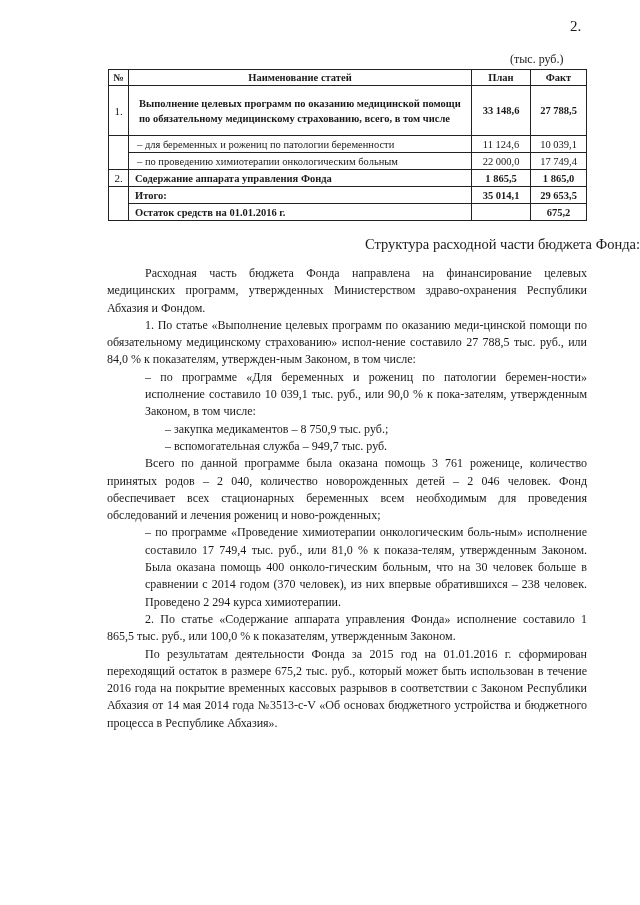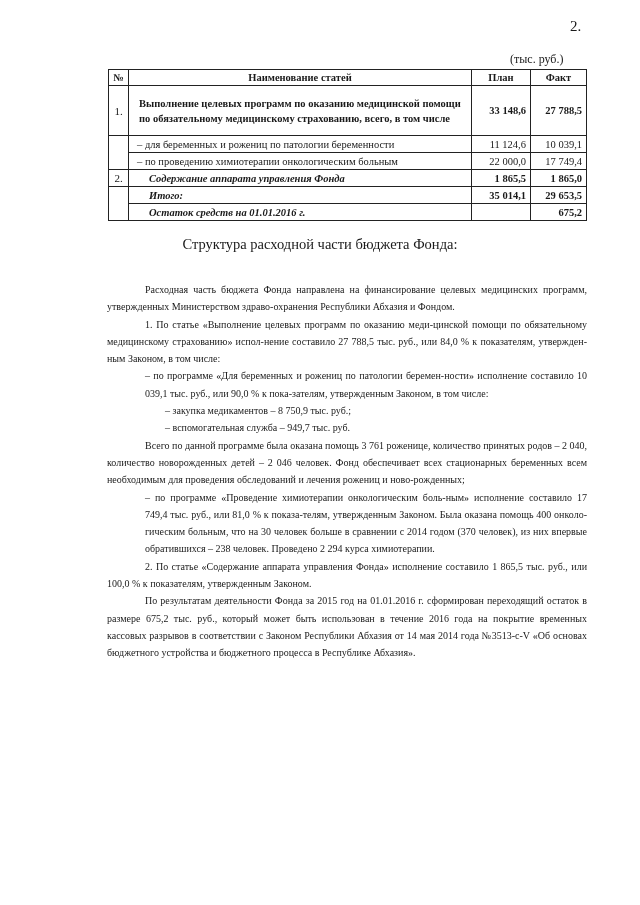--- a/index.html
+++ b/index.html
@@ -6,31 +6,31 @@
   body { width: 640px; height: 905px; position: relative; overflow: hidden;
          font-family: "Liberation Serif", "DejaVu Serif", serif; color: #1a1a1a; }
   .page-num { position: absolute; top: 18px; left: 570px; font-size: 15px; }
   .units { position: absolute; top: 52px; left: 510px; font-size: 12px; }
   table.budget { position: absolute; top: 69px; left: 108px; width: 478px;
          border-collapse: collapse; font-size: 10.5px; table-layout: fixed; }
   table.budget td, table.budget th { border: 1px solid #222; padding: 0 4px; vertical-align: middle; }
   table.budget th { font-weight: bold; text-align: center; height: 15px; }
   col.c-num { width: 20px; } col.c-name { width: 343px; } col.c-plan { width: 59px; } col.c-fact { width: 56px; }
   td.num { text-align: center; font-size: 11px; }
-  td.val { text-align: right; font-family: Liberation Serif, serif; }
+  td.val { text-align: center; font-family: Liberation Serif, serif; }
   tr.r-main td { height: 47px; }
   tr.r-main td.name { font-weight: bold; line-height: 15px; padding: 1px 4px 1px 10px; }
   tr.r-main td.val { font-weight: bold; }
   tr.r-sub td { height: 16px; }
   tr.r-sub td.name { padding-left: 8px; }
   tr.r-bold td { height: 16px; font-weight: bold; }
-  tr.r-bold td.name { padding-left: 20px; font-style: italic; }
+  tr.r-bold td.name { padding-left: 6px; }
   tr.r-bold td.num { font-weight: normal; }
-  .heading { position: absolute; top: 236px; left: 0; width: 640px; text-align: center; font-size: 14.5px; }
-  .body-text { position: absolute; top: 265px; left: 107px; width: 480px; font-size: 10px; line-height: 17.3px; margin-top: 16px; }
+  .heading { position: absolute; top: 236px; left: 0; width: 640px; text-align: right; font-size: 14.5px; }
+  .body-text { position: absolute; top: 265px; left: 107px; width: 480px; font-size: 12px; line-height: 17.3px; }
   .body-text p { margin: 0; text-align: justify; text-align-last: left; }
   .ind1 { text-indent: 38px; }
   .ind-dash { padding-left: 38px; }
   .ind-dash2 { padding-left: 58px; }
 </style>
 </head>
 <body>
 
 <div class="page-num">2.</div>
 <div class="units">(тыс. руб.)</div>

